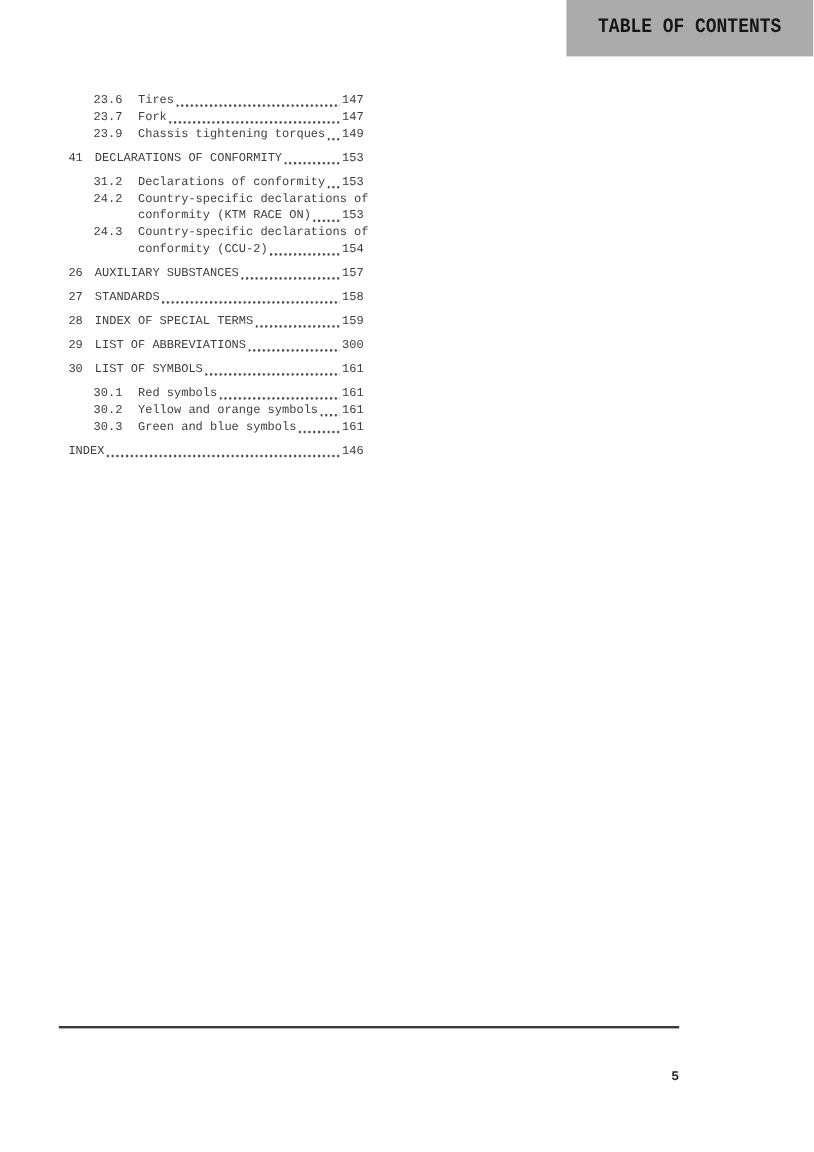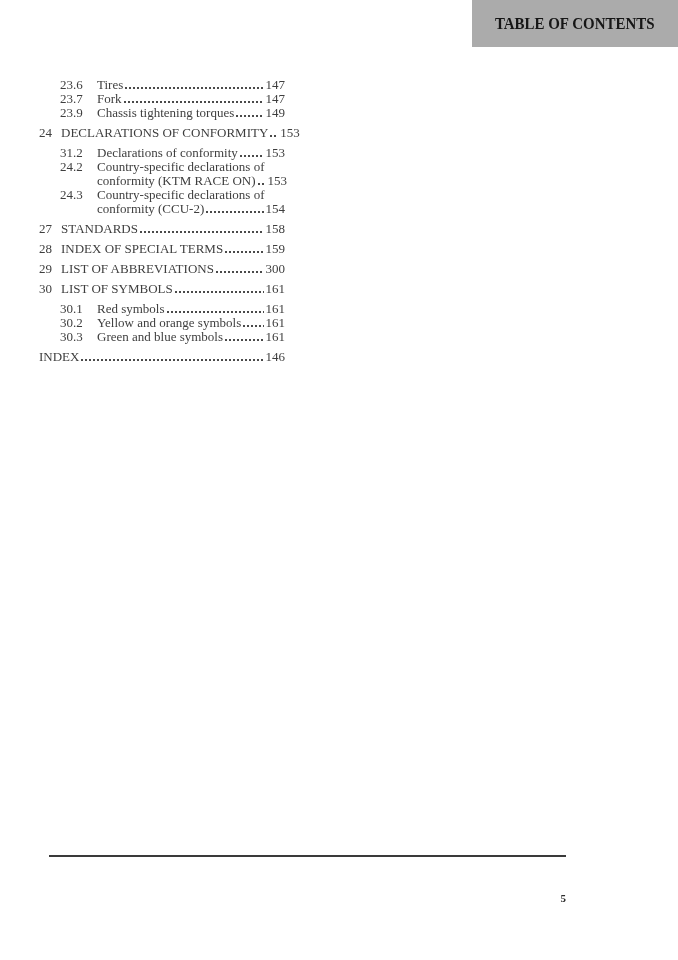--- a/index.html
+++ b/index.html
@@ -1,21 +1,21 @@
 <!DOCTYPE html>
 <html><head>
 <meta charset="utf-8">
 <style>
   html, body { margin: 0; padding: 0; background: #ffffff; }
   .page {
     position: relative;
     width: 678px;
     height: 960px;
     background: #ffffff;
-    font-family: Liberation Serif, serif;
+    font-family: Liberation Mono, monospace;
     color: #3e3e3e;
     overflow: hidden;
   }
   
   .header-band {
     position: absolute;
     left: 472px;
     right: 0;
     top: 0;
     height: 47px;
@@ -28,24 +28,24 @@
     font-size: 17px;
     font-weight: bold;
     color: #161616;
     white-space: nowrap;
     transform: scaleX(0.88);
     letter-spacing: 0px;
   }
   
   .toc {
     position: absolute;
-    left: 39px;
+    left: 57px;
     top: 78px;
     width: 246px;
-    font-size: 13px;
+    font-size: 10px;
     line-height: 14px;
   }
   .row {
     display: flex;
     align-items: baseline;
     line-height: 14px;
   }
   .row.main, .row.index { margin: 6px 0; }
   .num { flex: 0 0 auto; }
   .row.main .num { width: 22px; }
@@ -108,21 +108,21 @@
         <span class="leader"></span>
         <span class="pageref">147</span>
       </div>
       <div class="row sub">
         <span class="num">23.9</span>
         <span class="title">Chassis tightening torques</span>
         <span class="leader"></span>
         <span class="pageref">149</span>
       </div>
       <div class="row main">
-        <span class="num">24</span>
+        <span class="num">41</span>
         <span class="title">DECLARATIONS OF CONFORMITY</span>
         <span class="leader"></span>
         <span class="pageref">153</span>
       </div>
       <div class="row sub">
         <span class="num">31.2</span>
         <span class="title">Declarations of conformity</span>
         <span class="leader"></span>
         <span class="pageref">153</span>
       </div>
@@ -140,20 +140,26 @@
         <span class="num">24.3</span>
         <span class="title">Country-specific declarations of</span>
       </div>
       <div class="row sub cont">
         <span class="num"></span>
         <span class="title">conformity (CCU-2)</span>
         <span class="leader"></span>
         <span class="pageref">154</span>
       </div>
       <div class="row main">
+        <span class="num">26</span>
+        <span class="title">AUXILIARY SUBSTANCES</span>
+        <span class="leader"></span>
+        <span class="pageref">157</span>
+      </div>
+      <div class="row main">
         <span class="num">27</span>
         <span class="title">STANDARDS</span>
         <span class="leader"></span>
         <span class="pageref">158</span>
       </div>
       <div class="row main">
         <span class="num">28</span>
         <span class="title">INDEX OF SPECIAL TERMS</span>
         <span class="leader"></span>
         <span class="pageref">159</span>

